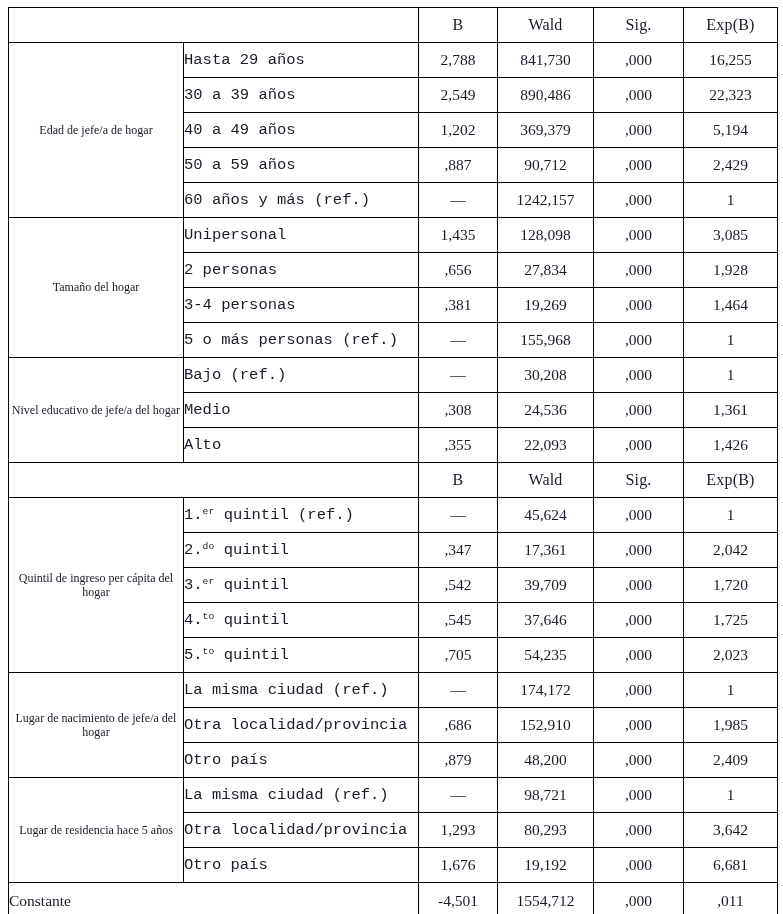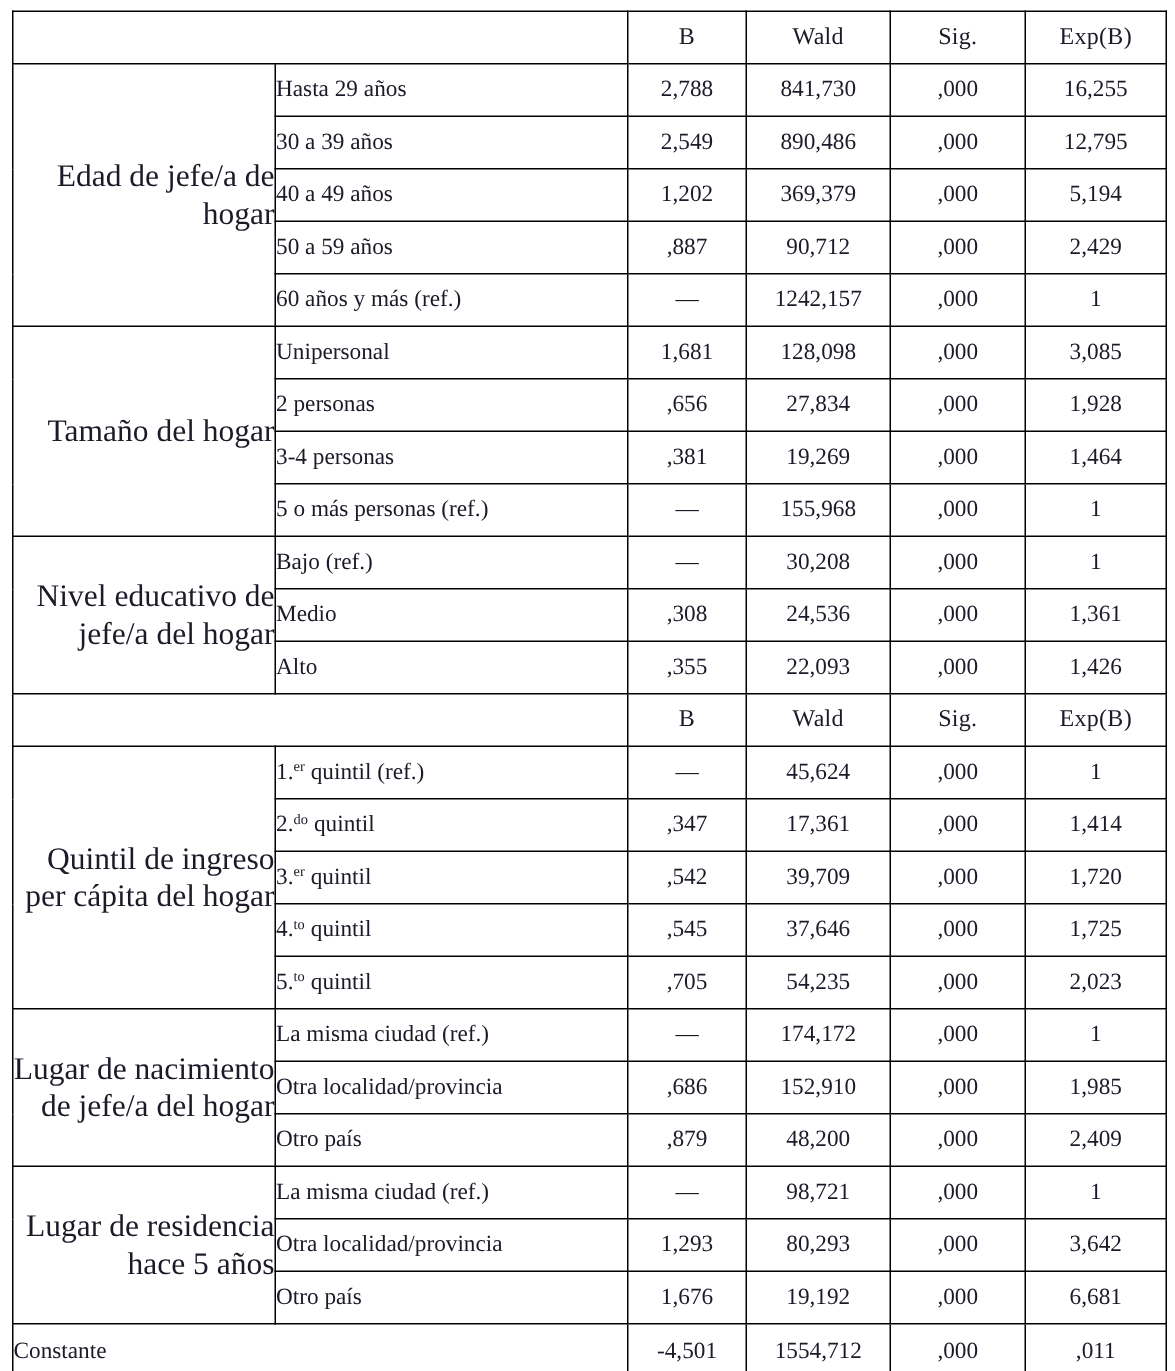--- a/index.html
+++ b/index.html
@@ -46,33 +46,34 @@
     font-weight: bold;
     height: 34px;
     font-size: 16px;
     letter-spacing: 0.2px;
   }
   th.hdr-blank {
     height: 34px;
   }
   
   td.group {
-    text-align: right;
+    text-align: center;
     padding-left: 9px;
     padding-right: 4px;
-    font-size: 21px;
+    font-size: 12px;
     line-height: 1.25;
   }
   
   td.cat {
     text-align: left;
     padding-left: 9px;
     padding-right: 4px;
     height: 34px;
     font-size: 15.5px;
+    font-family: Liberation Mono, monospace;
   }
   
   td.num {
     text-align: center;
     height: 34px;
     font-size: 15.5px;
   }
   td.cat sup, td.group sup {
     font-size: 0.62em;
     vertical-align: baseline;
@@ -116,21 +117,21 @@
           <td class="num">2,788</td>
           <td class="num">841,730</td>
           <td class="num">,000</td>
           <td class="num">16,255</td>
         </tr>
         <tr>
           <td class="cat">30 a 39 años</td>
           <td class="num">2,549</td>
           <td class="num">890,486</td>
           <td class="num">,000</td>
-          <td class="num">12,795</td>
+          <td class="num">22,323</td>
         </tr>
         <tr>
           <td class="cat">40 a 49 años</td>
           <td class="num">1,202</td>
           <td class="num">369,379</td>
           <td class="num">,000</td>
           <td class="num">5,194</td>
         </tr>
         <tr>
           <td class="cat">50 a 59 años</td>
@@ -142,21 +143,21 @@
         <tr>
           <td class="cat">60 años y más (ref.)</td>
           <td class="num">—</td>
           <td class="num">1242,157</td>
           <td class="num">,000</td>
           <td class="num">1</td>
         </tr>
         <tr class="group-start">
           <td class="group" rowspan="4">Tamaño del hogar</td>
           <td class="cat">Unipersonal</td>
-          <td class="num">1,681</td>
+          <td class="num">1,435</td>
           <td class="num">128,098</td>
           <td class="num">,000</td>
           <td class="num">3,085</td>
         </tr>
         <tr>
           <td class="cat">2 personas</td>
           <td class="num">,656</td>
           <td class="num">27,834</td>
           <td class="num">,000</td>
           <td class="num">1,928</td>
@@ -210,21 +211,21 @@
           <td class="num">—</td>
           <td class="num">45,624</td>
           <td class="num">,000</td>
           <td class="num">1</td>
         </tr>
         <tr>
           <td class="cat"><span>2.</span><sup>do</sup><span> quintil</span></td>
           <td class="num">,347</td>
           <td class="num">17,361</td>
           <td class="num">,000</td>
-          <td class="num">1,414</td>
+          <td class="num">2,042</td>
         </tr>
         <tr>
           <td class="cat"><span>3.</span><sup>er</sup><span> quintil</span></td>
           <td class="num">,542</td>
           <td class="num">39,709</td>
           <td class="num">,000</td>
           <td class="num">1,720</td>
         </tr>
         <tr>
           <td class="cat"><span>4.</span><sup>to</sup><span> quintil</span></td>

